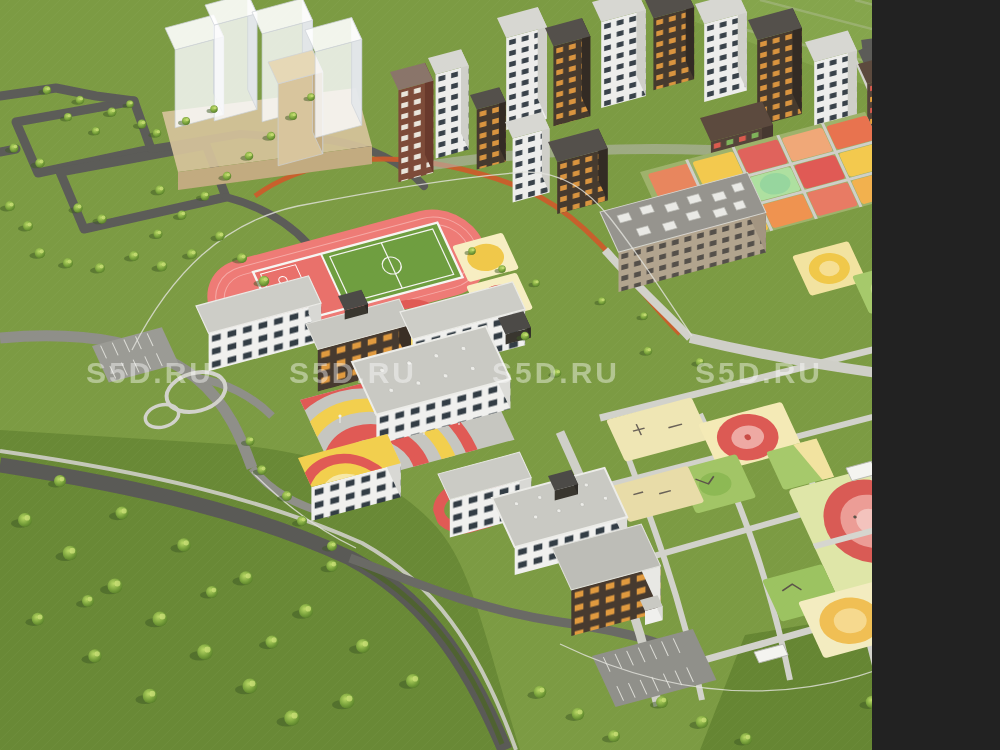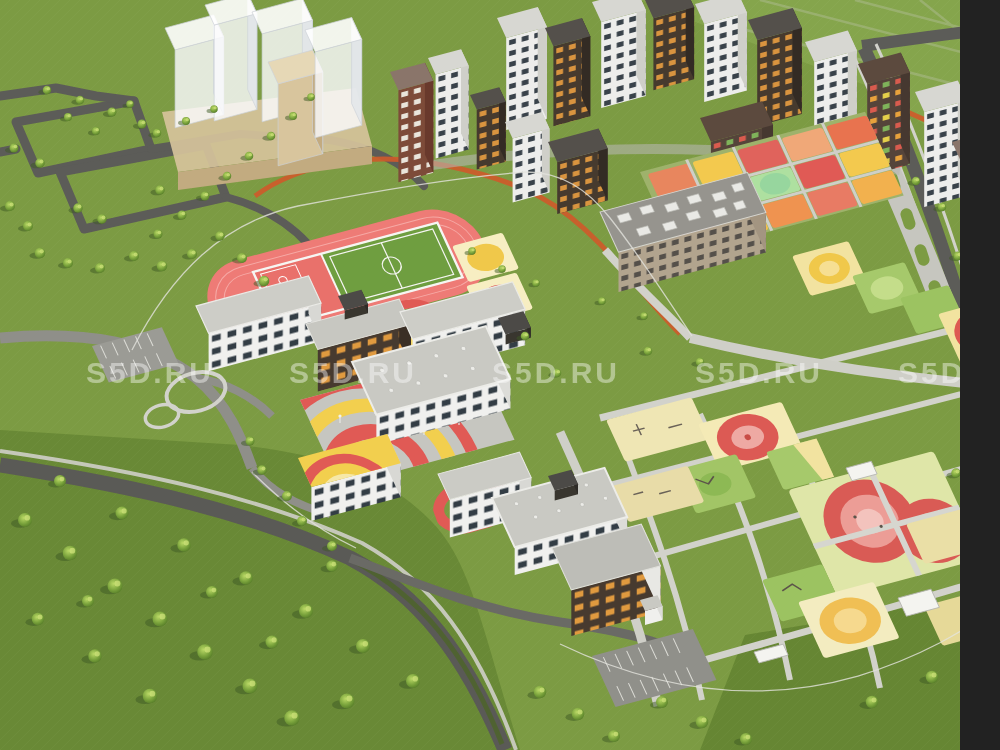--- a/index.html
+++ b/index.html
@@ -1,16 +1,16 @@
 <!DOCTYPE html>
 <html><head>
 <meta charset="utf-8">
 <style>
   html,body{margin:0;padding:0;background:#222;}
-  .stage{position:relative;width:960px;height:750px;overflow:hidden;background:#7c9b43;font-family:"Liberation Sans",sans-serif;}
+  .stage{position:relative;width:872px;height:750px;overflow:hidden;background:#7c9b43;font-family:"Liberation Sans",sans-serif;}
   svg{display:block;}
   text.wm{font-family:"Liberation Sans",sans-serif;font-size:30px;font-weight:700;letter-spacing:3px;}
 </style>
 </head>
 <body>
 
 <div class="stage">
 <svg width="1000" height="750" viewBox="0 0 1000 750">
 <defs>
   <radialGradient id="gTree" cx="40%" cy="35%" r="70%">

